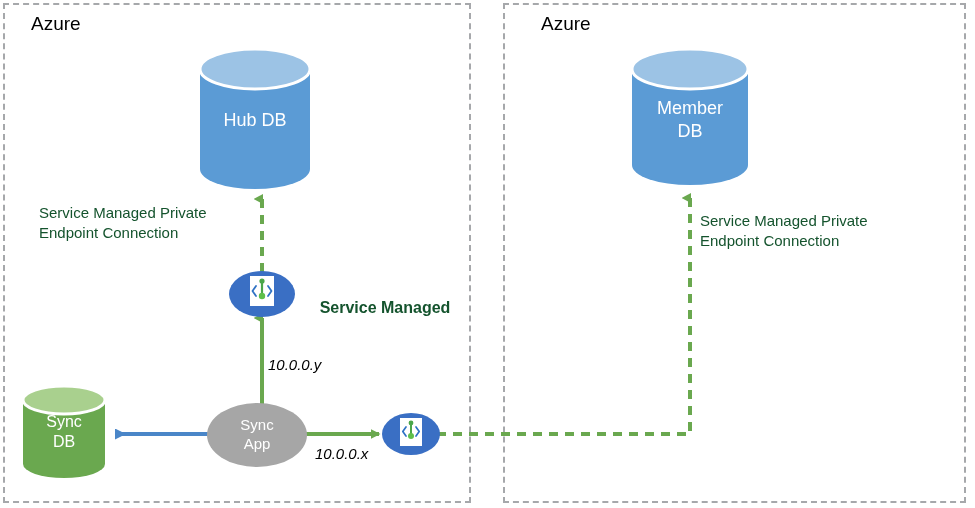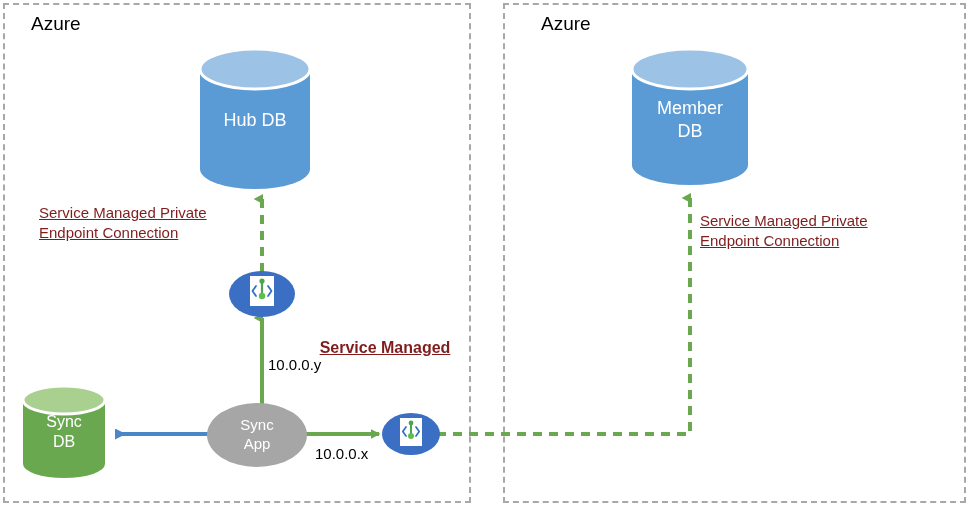--- a/index.html
+++ b/index.html
@@ -63,37 +63,37 @@
     pointer-events: none;
   }
 
   
   .pe-node { position: absolute; }
 
   
   .note {
     position: absolute;
     font-size: 15px;
-    color: #7f1d1d;
+    color: #14532d;
     line-height: 1.35;
     white-space: nowrap;
-    text-decoration: underline;
   }
   .note.bold {
     font-weight: bold;
     font-size: 16px;
     text-align: center;
     line-height: 1.4;
   }
   .ip-label {
     position: absolute;
     font-size: 15px;
     color: #000000;
     line-height: 1;
     white-space: nowrap;
+    font-style: italic;
   }
 
   
   #connectors {
     position: absolute;
     left: 0; top: 0;
     width: 975px;
     height: 508px;
     pointer-events: none;
   }
@@ -216,21 +216,21 @@
   <div class="note" style="left:39px; top:203px;">
     <div>Service Managed Private</div>
     <div>Endpoint Connection</div>
   </div>
 
   <div class="note" style="left:700px; top:211px;">
     <div>Service Managed Private</div>
     <div>Endpoint Connection</div>
   </div>
 
-  <div class="note bold" style="left:296px; top:297px; width:178px;margin-top:40px;">
+  <div class="note bold" style="left:296px; top:297px; width:178px;">
     <div>Service Managed</div>
   </div>
 
   <div class="ip-label" style="left:268px; top:357px;">10.0.0.y</div>
 
   <div class="ip-label" style="left:315px; top:402px;margin-top:44px;">10.0.0.x</div>
 
 </div>
 
 </body></html>

